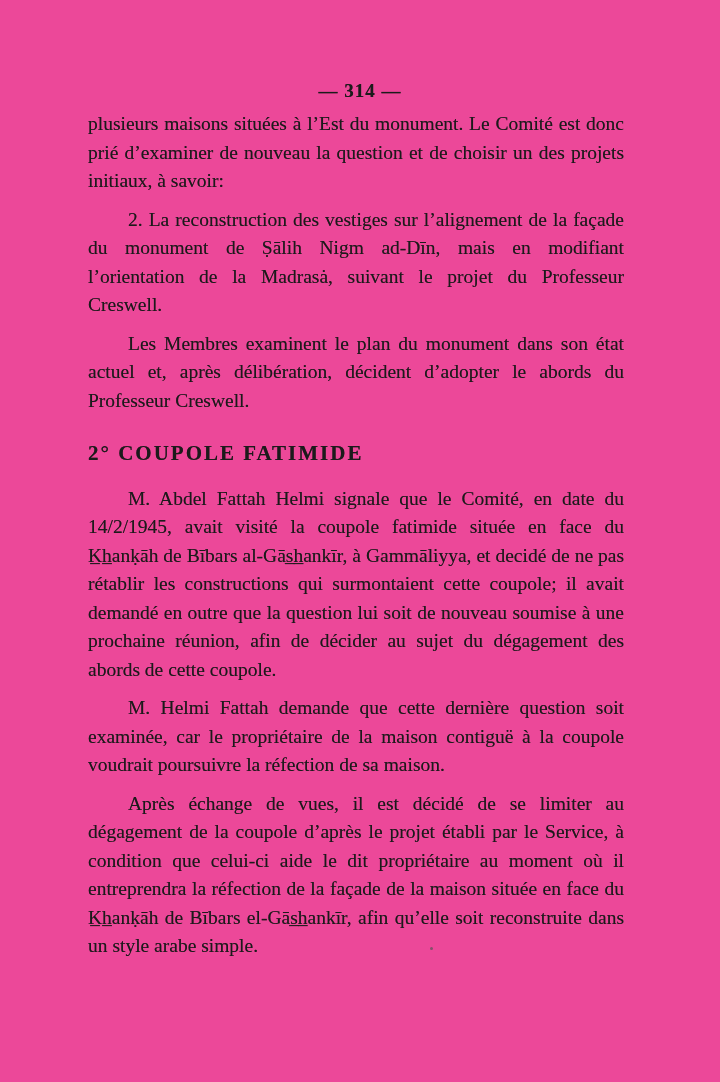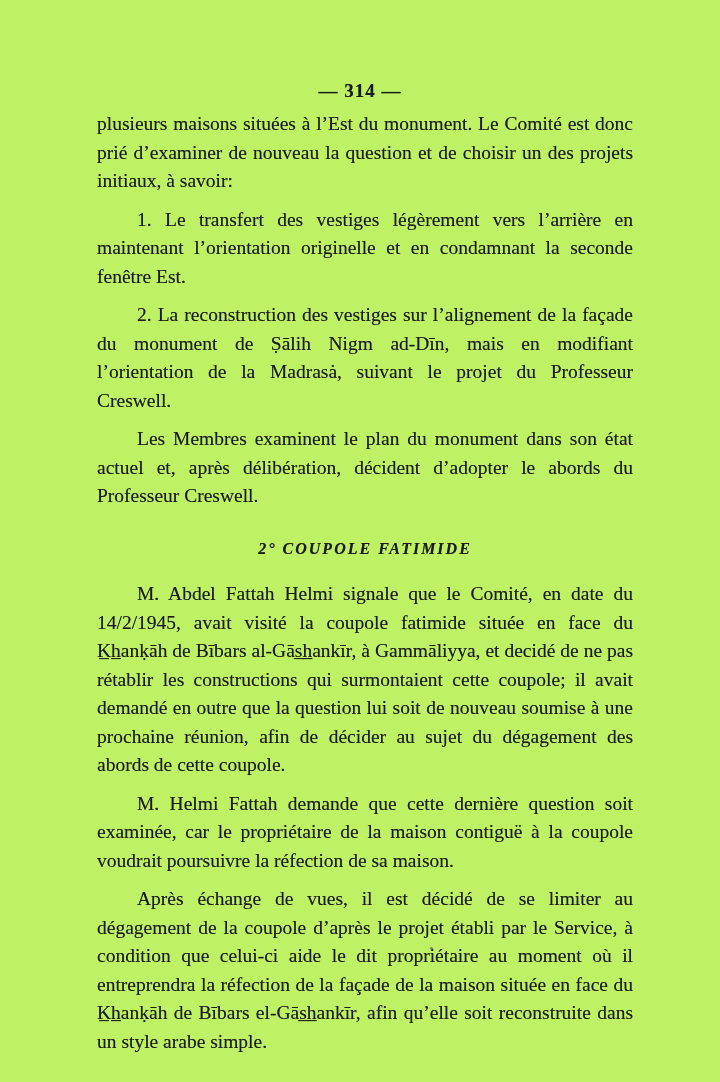--- a/index.html
+++ b/index.html
@@ -6,64 +6,62 @@
   html, body {
     margin: 0;
     padding: 0;
     background: #e9e9e9;
   }
   .page {
     position: relative;
     width: 720px;
     height: 1082px;
     margin: 0 auto;
-    background: #bef264;
+    background: #ec4899;
     color: #1b1b1b;
     font-family: "Liberation Serif", "DejaVu Serif", serif;
     overflow: hidden;
   }
   .page-number {
     position: absolute;
     top: 80px;
     left: 0;
     right: 0;
     text-align: center;
     font-size: 19px;
     font-weight: bold;
     letter-spacing: 1px;
     text-shadow: 0 0 0.5px rgba(0,0,0,0.5);
   }
   .text-block {
     position: absolute;
     top: 110px;
-    left: 97px;
+    left: 88px;
     width: 536px;
     font-size: 19.5px;
     line-height: 28.5px;
     text-align: justify;
     text-shadow: 0 0 0.5px rgba(0,0,0,0.45);
   }
   .text-block p {
     margin: 0;
     text-indent: 40px;
   }
   .text-block p + p {
     margin-top: 10px;
   }
   .no-indent {
     text-indent: 0 !important;
   }
   .section-heading {
-    font-size: 16px;
+    font-size: 21px;
     font-weight: bold;
-    text-align: center;
     letter-spacing: 2px;
     margin: 24px 0 17px 0;
     text-shadow: 0 0 0.5px rgba(0,0,0,0.5);
-    font-style: italic;
   }
   .speck {
     position: absolute;
     width: 3px;
     height: 3px;
     border-radius: 50%;
     background: #555;
     opacity: 0.7;
   }
   .speck-bottom { left: 430px; top: 947px; }
@@ -72,21 +70,20 @@
 <body>
 
 <div class="page">
 
   <div class="page-number">— 314 —</div>
 
   <div class="text-block">
 
     <p class="no-indent">plusieurs maisons situées à l’Est du monument.  Le Comité est donc prié d’examiner de nouveau la question et de choisir un des projets initiaux, à savoir:</p>
 
-    <p>1. Le transfert des vestiges légèrement vers l’arrière en maintenant l’orientation originelle et en condamnant la seconde fenêtre Est.</p>
 
     <p>2. La reconstruction des vestiges sur l’alignement de la façade du monument de Ṣālih Nigm ad-Dīn, mais en modifiant l’orientation de la Madrasȧ, suivant le projet du Professeur Creswell.</p>
 
     <p>Les Membres examinent le plan du monument dans son état actuel et, après délibération, décident d’adopter le abords du Professeur Creswell.</p>
 
     <div class="section-heading">2° COUPOLE FATIMIDE</div>
 
     <p>M. Abdel Fattah Helmi signale que le Comité, en date du 14/2/1945, avait visité la coupole fatimide située en face du K̲h̲anḳāh de Bībars al-Gās̲h̲ankīr, à Gammāliyya, et decidé de ne pas rétablir les constructions qui surmontaient cette coupole; il avait demandé en outre que la question lui soit de nouveau soumise à une prochaine réunion, afin de décider au sujet du dégagement des abords de cette coupole.</p>
 
     <p>M. Helmi Fattah demande que cette dernière question soit examinée, car le propriétaire de la maison contiguë à la coupole voudrait poursuivre la réfection de sa maison.</p>

